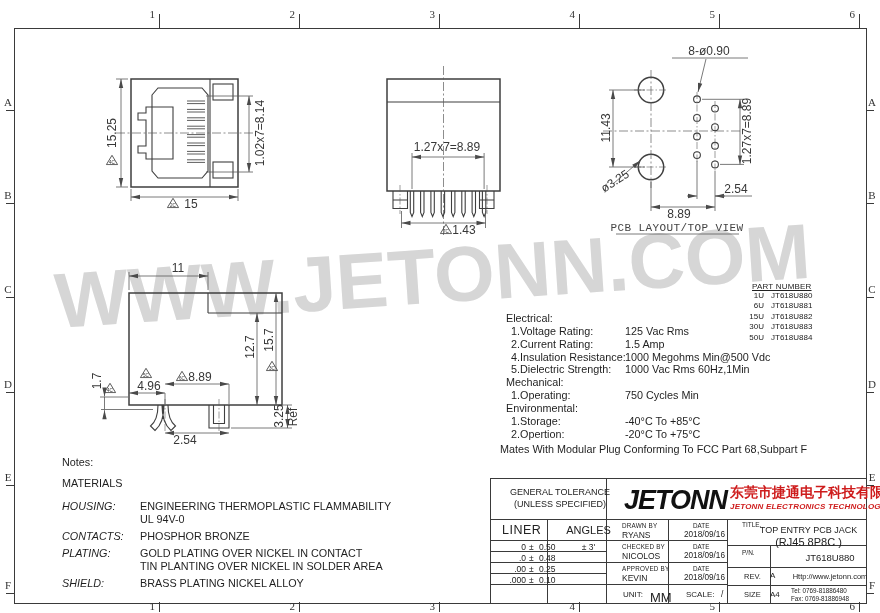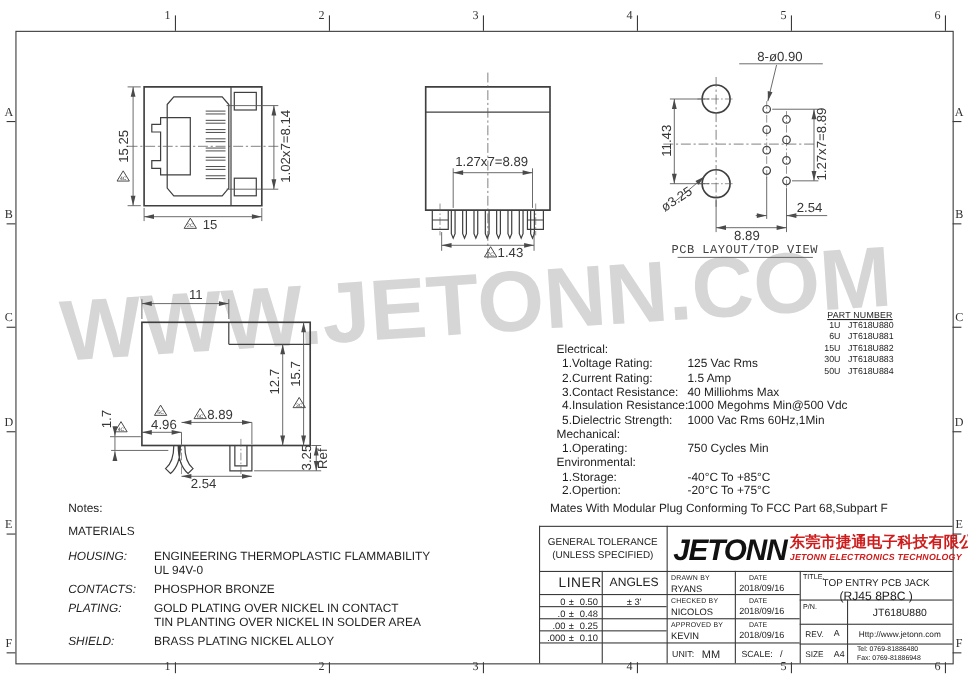--- a/index.html
+++ b/index.html
@@ -37,21 +37,21 @@
   .pnq{width:20px;text-align:right;}
   .pnv{margin-left:7px;}
   .notes{position:absolute;left:62px;top:456px;font-size:10.8px;color:#1f1f1f;z-index:3;}
   .nsub{margin-top:9px;}
   .nrow{display:flex;margin-top:4px;}
   .nrow.first{margin-top:11px;}
   .nlab{width:78px;flex:none;font-style:italic;}
   .nlines div{line-height:13px;}
   #tblock{position:absolute;left:0;top:0;width:880px;height:613px;z-index:3;}
   .ln{position:absolute;background:#3a3a3a;}
-  .t{position:absolute;color:#222;white-space:nowrap;}
+  .t{position:absolute;color:#222;white-space:nowrap;padding-left:12px;}
   .logo{font-weight:bold;font-style:italic;font-size:27px;letter-spacing:-1px;color:#111;}
   .red{color:#ce1c1c;}
   .cn{font-size:14px;font-weight:bold;}
   .en{font-size:8px;font-weight:bold;font-style:italic;letter-spacing:0.2px;}
 </style>
 </head>
 <body>
 
 <div id="sheet">
 
@@ -249,21 +249,20 @@
         </svg></span>
       <span class="dim" style="left: 185px; top: 440px; transform: translate(-50%, -50%) rotate(0deg);">2.54</span>
       <span class="dim" style="left: 279px; top: 416px; transform: translate(-50%, -50%) rotate(-90deg);">3.25</span>
       <span class="dim" style="left: 293px; top: 417px; transform: translate(-50%, -50%) rotate(-90deg);">Ref</span>
     </div>
 
   <div class="specs" id="specs">
       <div class="sh">Electrical:</div>
       <div class="sr"><span class="sl">1.Voltage Rating:</span><span class="sv">125 Vac Rms</span></div>
       <div class="sr"><span class="sl">2.Current Rating:</span><span class="sv">1.5 Amp</span></div>
-      <div class="sr"><span class="sl">3.Contact Resistance:</span><span class="sv">40 Milliohms Max</span></div>
       <div class="sr"><span class="sl">4.Insulation Resistance:</span><span class="sv">1000 Megohms Min@500 Vdc</span></div>
       <div class="sr"><span class="sl">5.Dielectric Strength:</span><span class="sv">1000 Vac Rms 60Hz,1Min</span></div>
       <div class="sh">Mechanical:</div>
       <div class="sr"><span class="sl">1.Operating:</span><span class="sv">750 Cycles Min</span></div>
       <div class="sh">Environmental:</div>
       <div class="sr"><span class="sl">1.Storage:</span><span class="sv">-40°C To +85°C</span></div>
       <div class="sr"><span class="sl">2.Opertion:</span><span class="sv">-20°C To +75°C</span></div>
       <div class="sf">Mates With Modular Plug Conforming To FCC Part 68,Subpart F</div>
     </div>
 
@@ -336,29 +335,29 @@
     <div class="ln" style="left:490px;top:551px;width:116px;height:1px"></div>
     <div class="ln" style="left:490px;top:562px;width:237px;height:1.1px"></div>
     <div class="ln" style="left:490px;top:573px;width:116px;height:1px"></div>
     <div class="ln" style="left:490px;top:583.5px;width:237px;height:1.1px"></div>
     <div class="ln" style="left:727px;top:545px;width:139px;height:1.1px"></div>
     <div class="ln" style="left:727px;top:567px;width:139px;height:1.1px"></div>
     <div class="ln" style="left:727px;top:585px;width:139px;height:1.1px"></div>
 
     <span class="t" style="left:490px;top:487px;width:116px;text-align:center;font-size:9px">GENERAL TOLERANCE</span>
     <span class="t" style="left:490px;top:499px;width:116px;text-align:center;font-size:9px">(UNLESS SPECIFIED)</span>
-    <span class="t" style="left:490px;top:523px;width:57px;text-align:right;font-size:12.5px;letter-spacing:0.5px">LINER</span>
+    <span class="t" style="left:490px;top:523px;width:57px;text-align:left;font-size:12.5px;letter-spacing:0.5px">LINER</span>
     <span class="t" style="left:547px;top:524px;width:59px;text-align:center;font-size:11px">ANGLES</span>
 
     <span class="t logo" style="left:612px;top:485px">JETONN</span>
     <span class="t red cn" style="left:718px;top:484px">东莞市捷通电子科技有限公司</span>
     <span class="t red en" style="left:718px;top:502px">JETONN ELECTRONICS TECHNOLOGY</span>
 
     <span class="t" style="left:611px;top:590px;font-size:8px">UNIT:</span>
-    <span class="t" style="left:638px;top:589.5px;font-size:10px">MM</span>
+    <span class="t" style="left:638px;top:589.5px;font-size:13px">MM</span>
     <span class="t" style="left:674px;top:590px;font-size:8px">SCALE:</span>
     <span class="t" style="left:709px;top:589px;font-size:8.5px">/</span>
 
     <span class="t" style="left:730px;top:521px;font-size:6.5px">TITLE.</span>
     <span class="t" style="left:727px;top:525px;width:139px;text-align:center;font-size:9px">TOP ENTRY PCB JACK</span>
     <span class="t" style="left:727px;top:535.5px;width:139px;text-align:center;font-size:11px">(RJ45 8P8C )</span>
     <span class="t" style="left:730px;top:549px;font-size:6.5px">P/N.</span>
     <span class="t" style="left:770px;top:551.5px;width:96px;text-align:center;font-size:9.5px">JT618U880</span>
     <span class="t" style="left:732px;top:571.5px;font-size:7.5px">REV.</span>
     <span class="t" style="left:758px;top:571px;font-size:8px">A</span>

